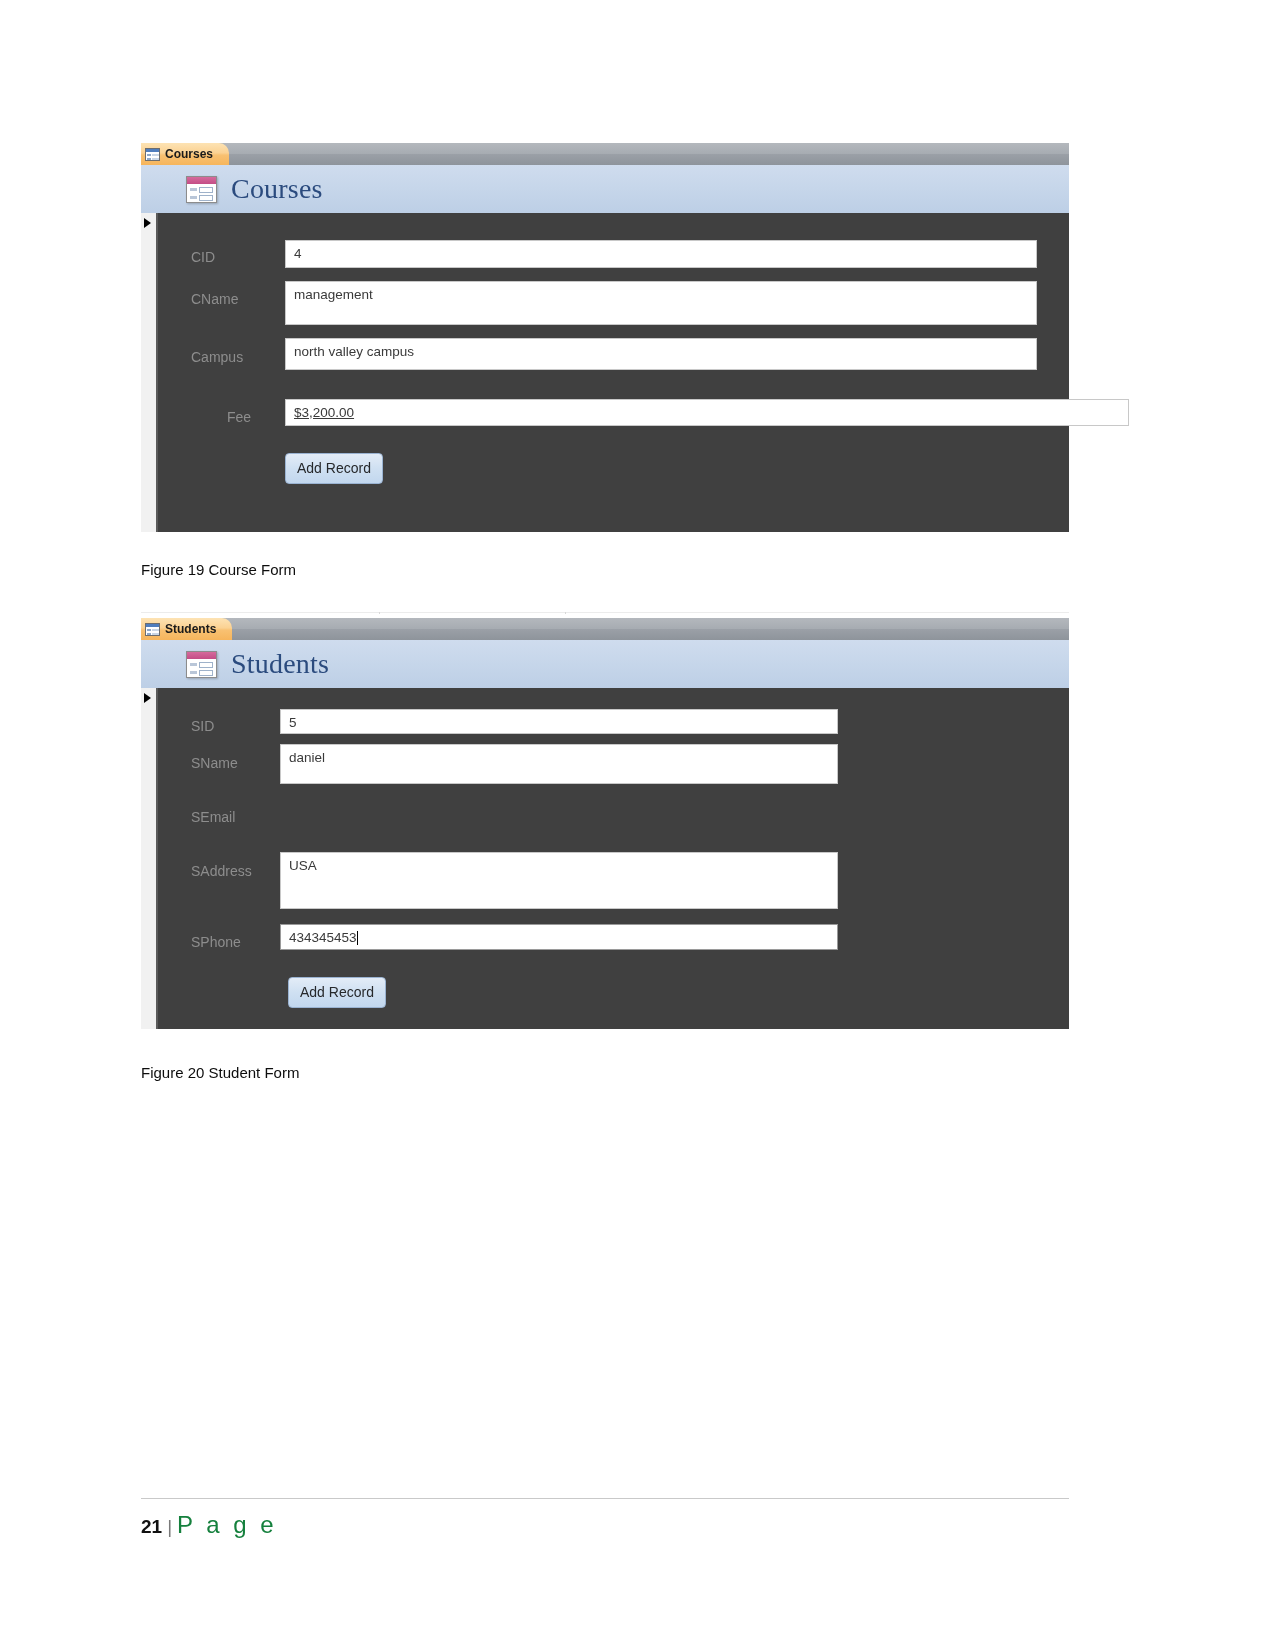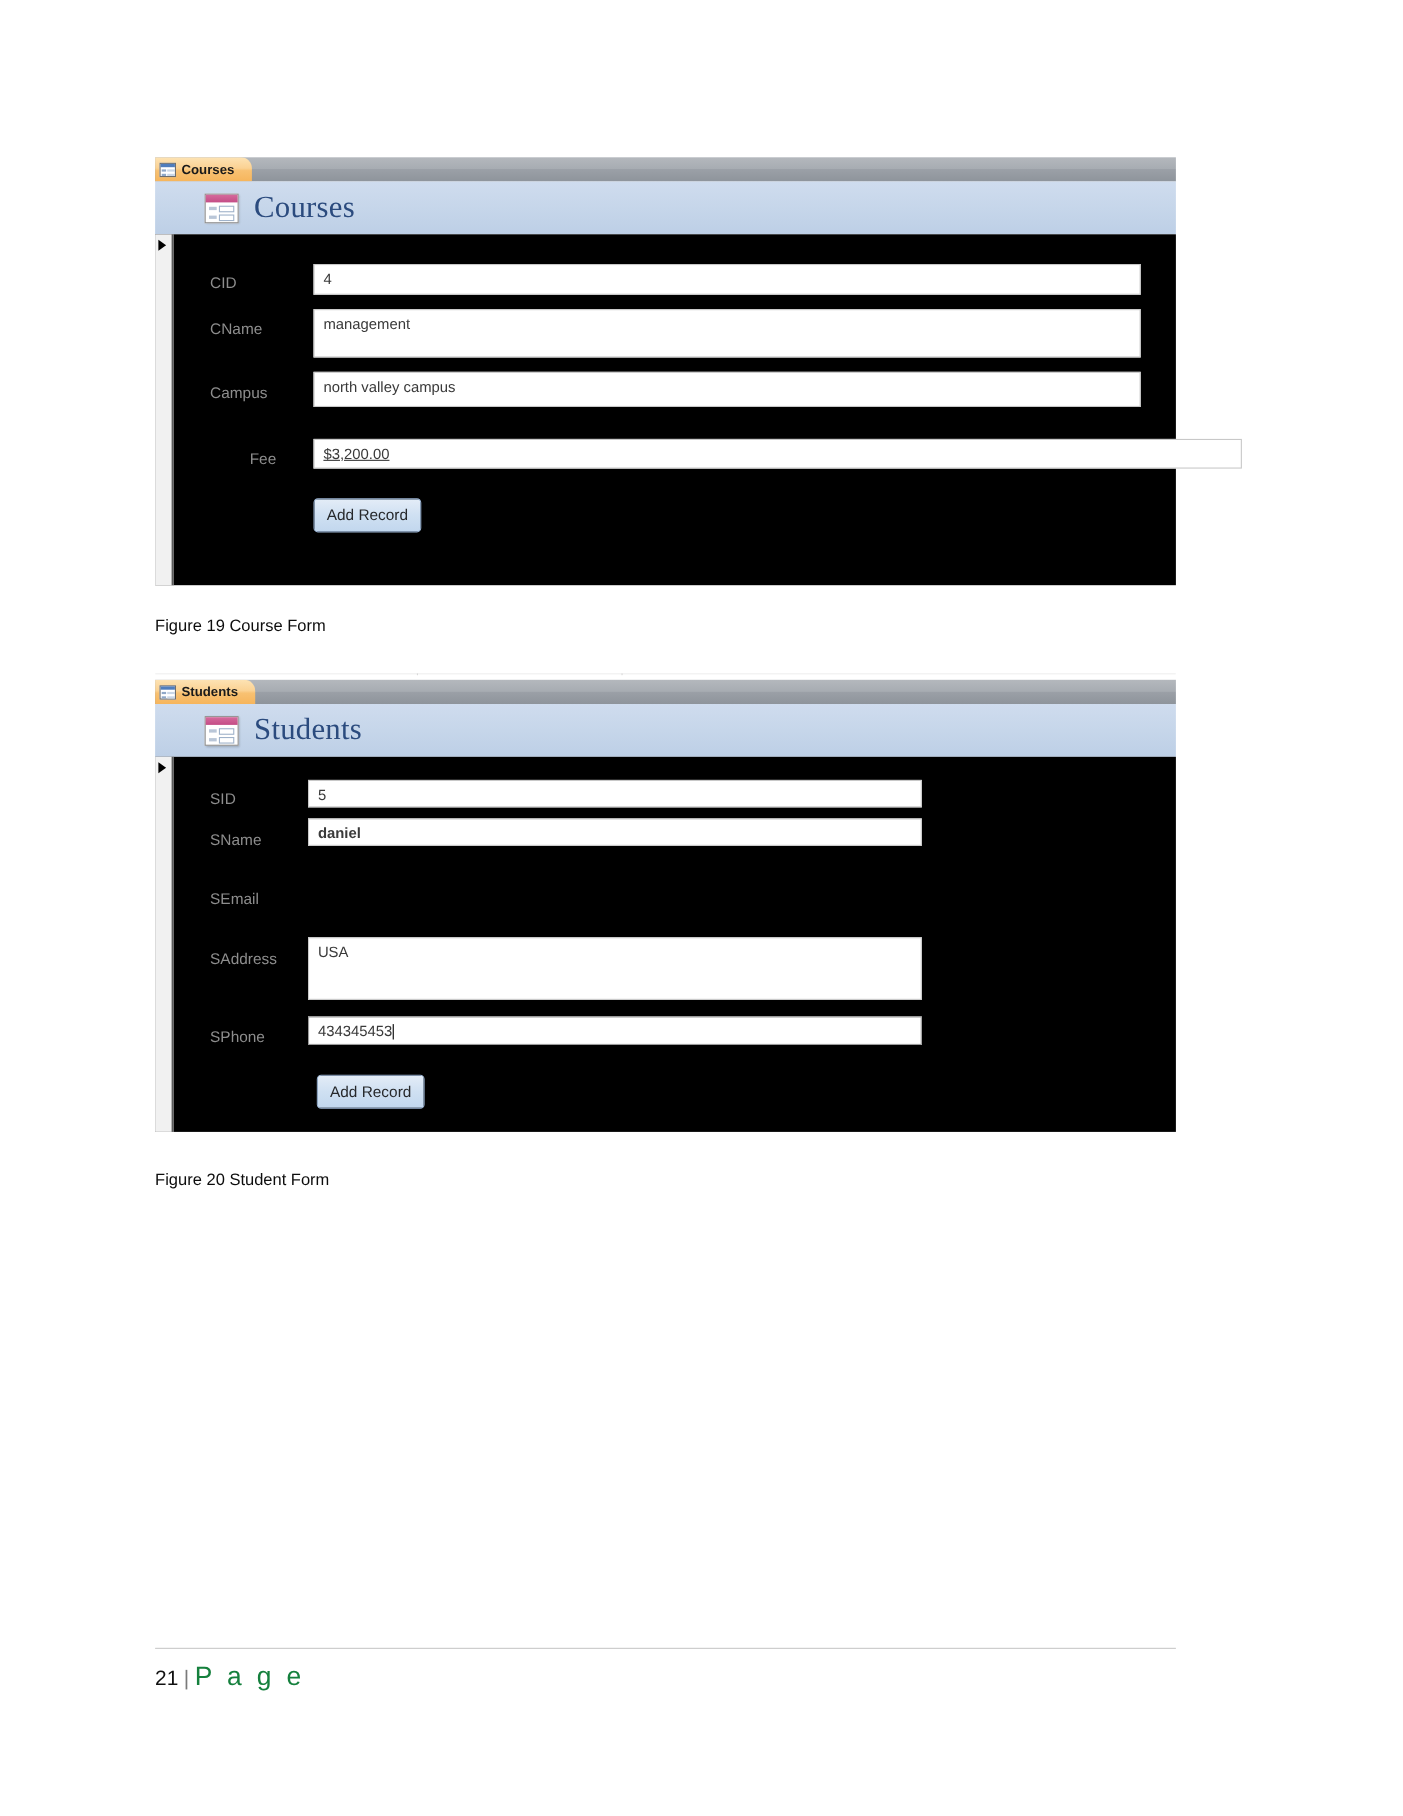--- a/index.html
+++ b/index.html
@@ -161,21 +161,21 @@
     left: 12px;
   }
   .icon-form-big i.l1 { top: 11px; }
   .icon-form-big i.b1 { top: 10px; }
   .icon-form-big i.l2 { top: 19px; }
   .icon-form-big i.b2 { top: 18px; }
 
   
   .form-body {
     position: relative;
-    background: #000000;
+    background: #404040;
     box-sizing: border-box;
   }
   
   .rec-selector {
     position: absolute;
     left: 0; top: 0;
     width: 17px;
     height: 100%;
     background: #f1f1f1;
     border-right: 2px solid #5a5a5a;
@@ -254,21 +254,21 @@
   .footer {
     position: absolute;
     left: 141px;
     top: 1511px;
     display: flex;
     align-items: baseline;
     white-space: nowrap;
   }
   .footer .pagenum {
     font-size: 19px;
-    font-weight: normal;
+    font-weight: bold;
     color: #111111;
   }
   .footer .sep {
     font-size: 19px;
     color: #7a7a7a;
     margin: 0 5px;
   }
   .footer .pageword {
     font-size: 24px;
     color: #15803d;
@@ -359,21 +359,21 @@
 
     <div class="form-body" style="height:341px;">
       <div class="rec-selector">
         <span class="rec-arrow"></span>
       </div>
 
       <span class="field-label" style="left:50px;  top:30px;">SID</span>
       <div class="field-box" style="left:139px; top:21px; width:558px; height:25px;">5</div>
 
       <span class="field-label" style="left:50px;  top:67px;">SName</span>
-      <div class="field-box" style="left:139px; top:56px; width:558px; height:25px;font-weight:bold;">daniel</div>
+      <div class="field-box" style="left:139px; top:56px; width:558px; height:40px;">daniel</div>
 
       <span class="field-label" style="left:50px;  top:121px;">SEmail</span>
 
       <span class="field-label" style="left:50px;  top:175px;">SAddress</span>
       <div class="field-box" style="left:139px; top:164px; width:558px; height:57px;">USA</div>
 
       <span class="field-label" style="left:50px;  top:246px;">SPhone</span>
       <div class="field-box focused" style="left:139px; top:236px; width:558px; height:26px;"><span>434345453</span><span class="caret"></span></div>
 
       <button class="add-record-btn" style="left:147px; top:289px;">Add Record</button>

